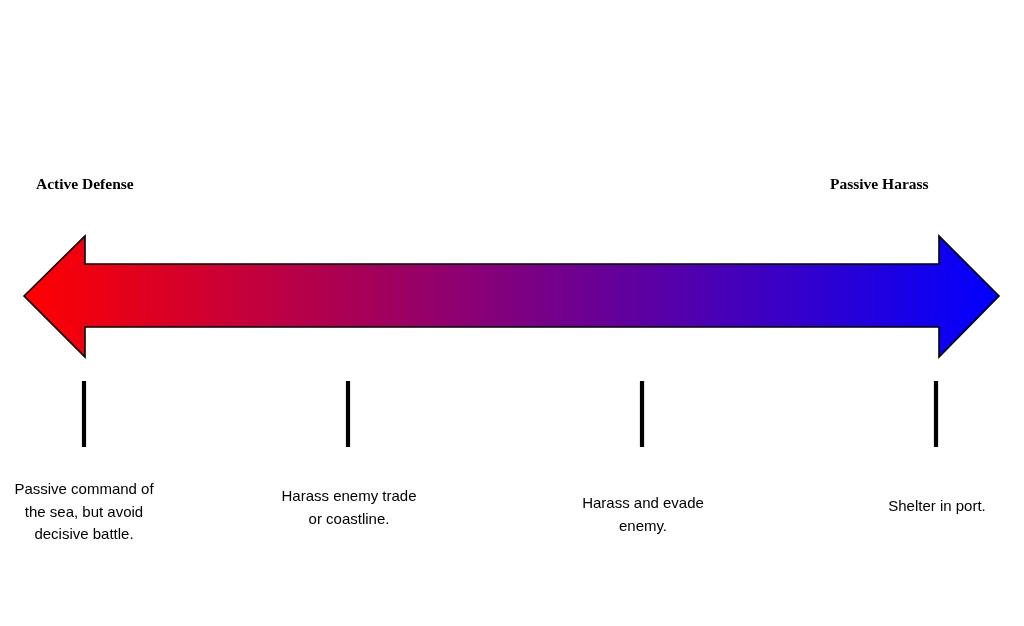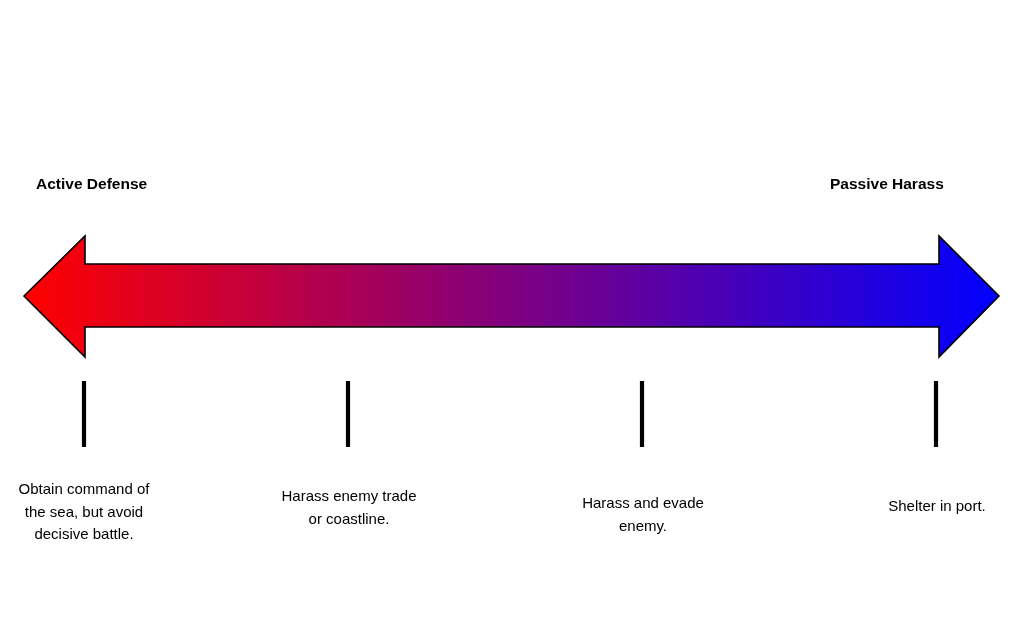--- a/index.html
+++ b/index.html
@@ -15,21 +15,21 @@
     position: relative;
     width: 1024px;
     height: 626px;
     background: #ffffff;
     overflow: hidden;
   }
 
   
   .end-label {
     position: absolute;
-    font-family: Liberation Sans, sans-serif;
+    font-family: Liberation Serif, serif;
     font-weight: bold;
     font-size: 15.5px;
     color: #000000;
     white-space: nowrap;
     line-height: 1;
   }
   #label-active {
     left: 36px;
     top: 176px;
   }
@@ -96,21 +96,21 @@
     </defs>
 
     <polygon points="24,296 85,236 85,264 939,264 939,236 999,296 939,357 939,327 85,327 85,357" fill="url(#spectrumGradient)" stroke="#000000" stroke-width="1.6" stroke-linejoin="miter"></polygon>
 
     <line x1="84" y1="381" x2="84" y2="447" stroke="#000000" stroke-width="4.2"></line>
     <line x1="348" y1="381" x2="348" y2="447" stroke="#000000" stroke-width="4.2"></line>
     <line x1="642" y1="381" x2="642" y2="447" stroke="#000000" stroke-width="4.2"></line>
     <line x1="936" y1="381" x2="936" y2="447" stroke="#000000" stroke-width="4.2"></line>
   </svg>
 
-  <div class="caption" id="caption-0">Obtain command of the sea, but avoid decisive battle.</div>
+  <div class="caption" id="caption-0">Passive command of the sea, but avoid decisive battle.</div>
 
   <div class="caption" id="caption-1">Harass enemy trade or coastline.</div>
 
   <div class="caption" id="caption-2">Harass and evade enemy.</div>
 
   <div class="caption" id="caption-3">Shelter in port.</div>
 
 </div>
 
 </body></html>

